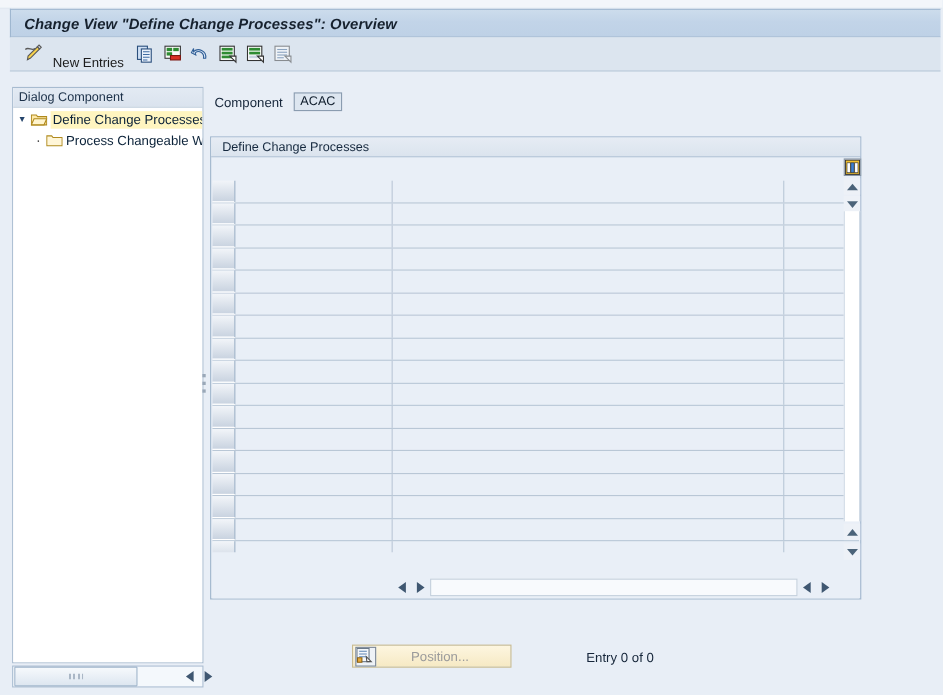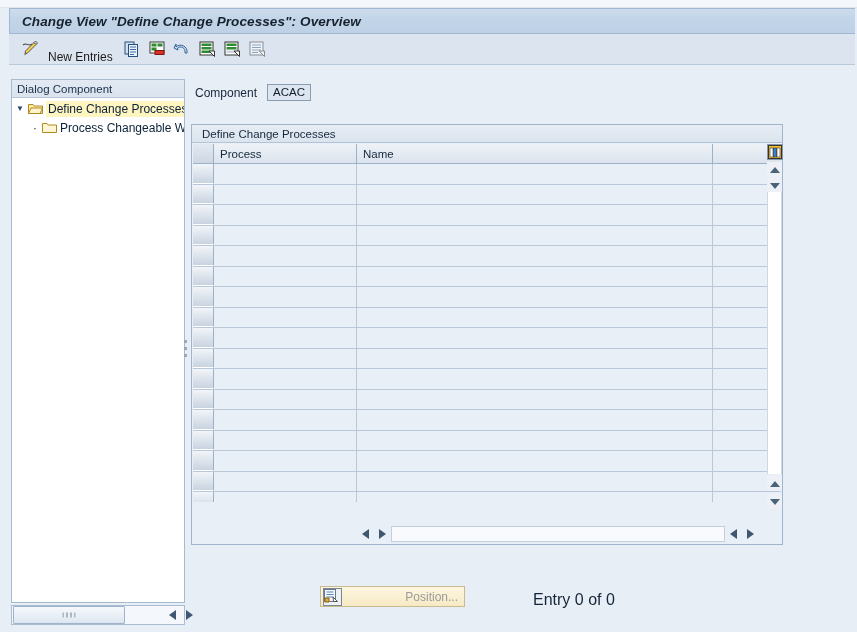--- a/index.html
+++ b/index.html
@@ -338,29 +338,29 @@
   .pos-icon {
     width: 17px; height: 16px;
     margin-left: 2px;
     border: 1px solid #7a8796;
     background: #eef2f7;
     position: relative;
     flex: none;
   }
   .pos-text {
     flex: 1;
-    text-align: right;
+    text-align: center;
     font-size: 12px;
     color: #9b9b9b;
     padding-right: 6px;
   }
   .entry-status {
     position: absolute;
     left: 533px; top: 591px;
-    font-size: 16px;
+    font-size: 12px;
     color: #16263a;
     white-space: nowrap;
   }
 </style>
 </head>
 <body>
 
 <div class="top-strip"></div>
 
 <div class="titlebar">
@@ -492,26 +492,20 @@
   <div class="component-row">
     <span class="component-label">Component</span>
     <span class="component-value">ACAC</span>
   </div>
 
   <div class="table-panel">
     <div class="table-title">Define Change Processes</div>
 
     <div class="grid-wrap">
 
-      <div class="grid-head">
-        <div class="gh-sel"></div>
-        <div class="gh-cell gh-process">Process</div>
-        <div class="gh-cell gh-name">Name</div>
-        <div class="gh-rest"></div>
-      </div>
 
       <div class="grid-rows" id="grid-rows">
           <div class="grid-row">
             <div class="gr-sel"></div>
             <div class="gr-c1"></div>
             <div class="gr-c2"></div>
             <div class="gr-c3"></div>
           </div>
           <div class="grid-row">
             <div class="gr-sel"></div>

